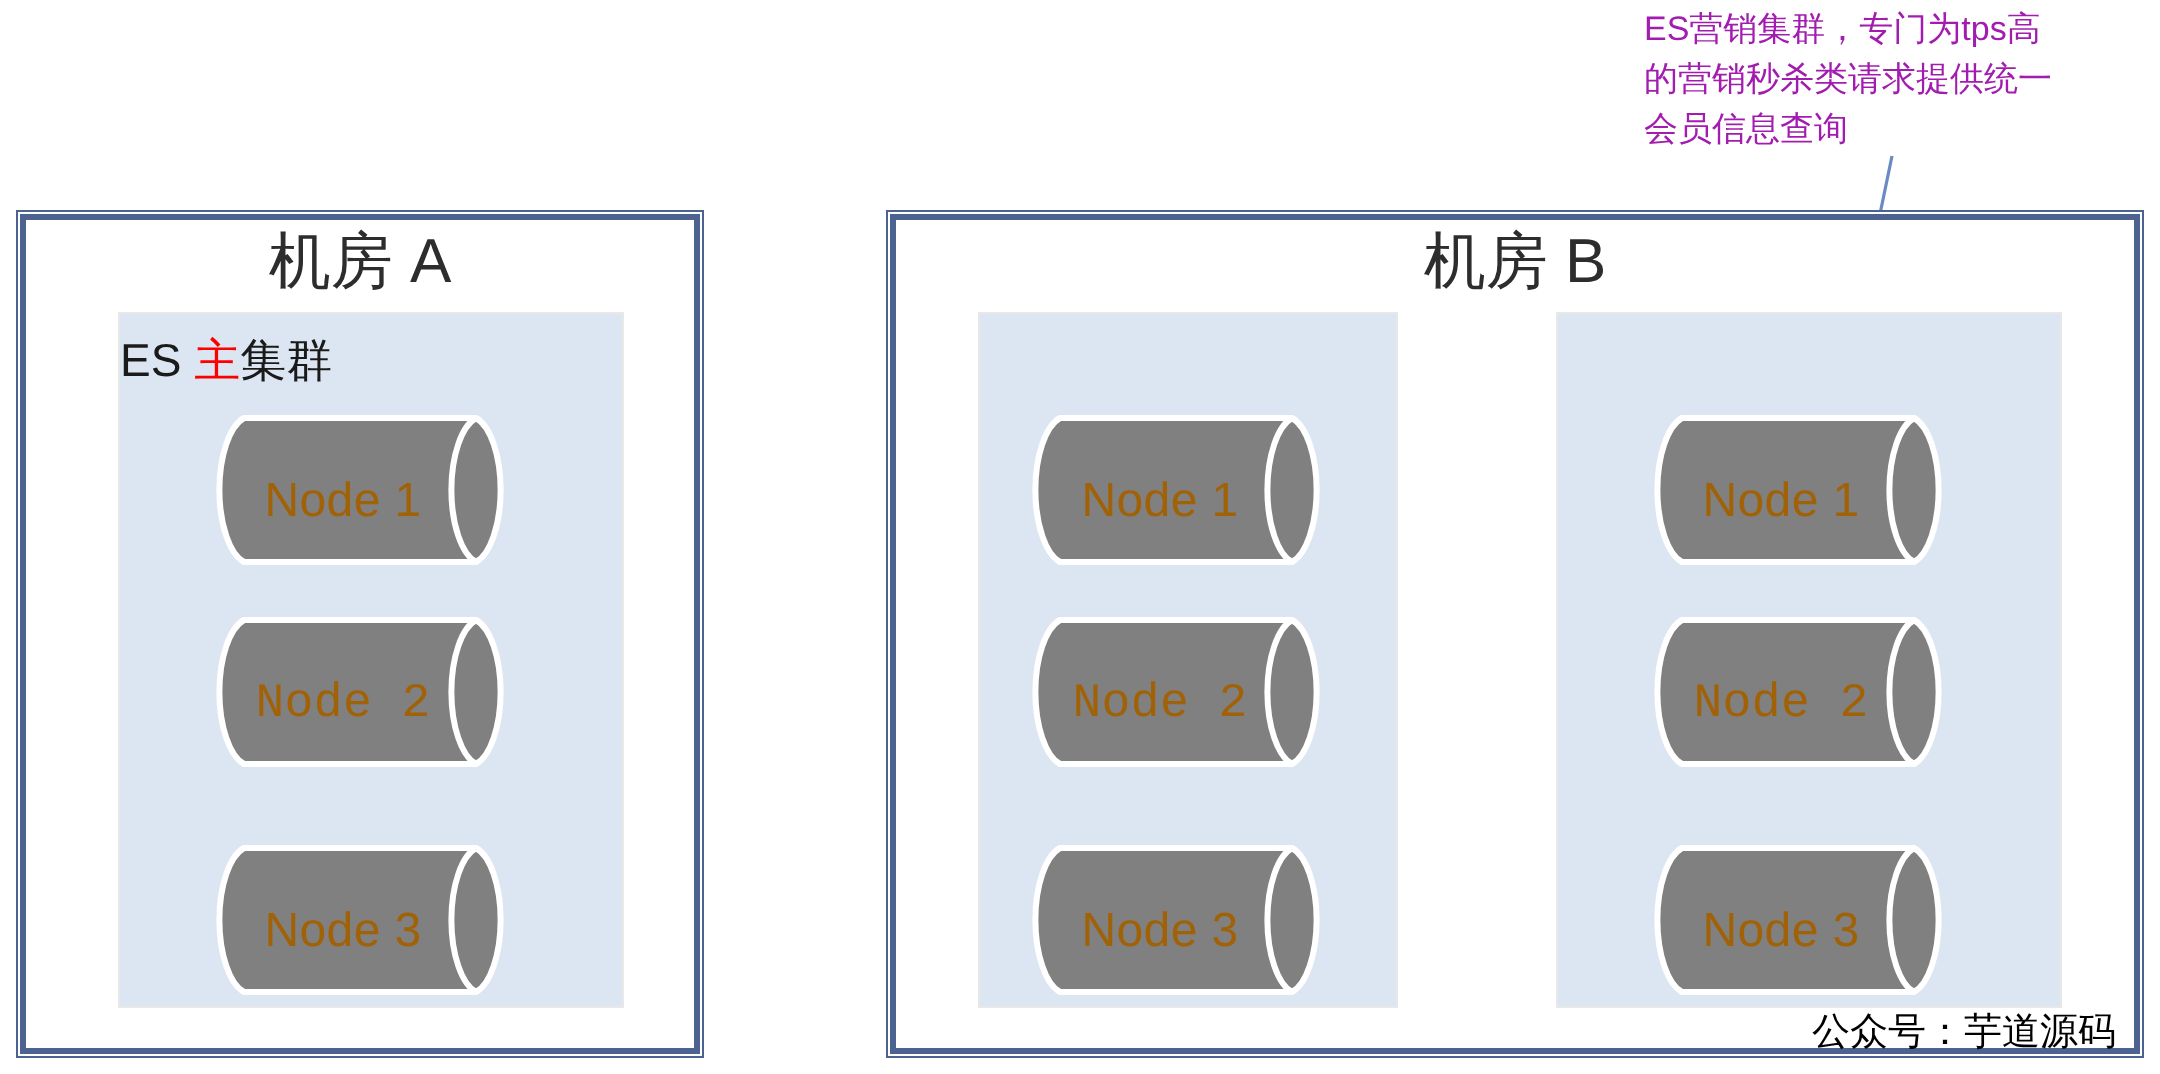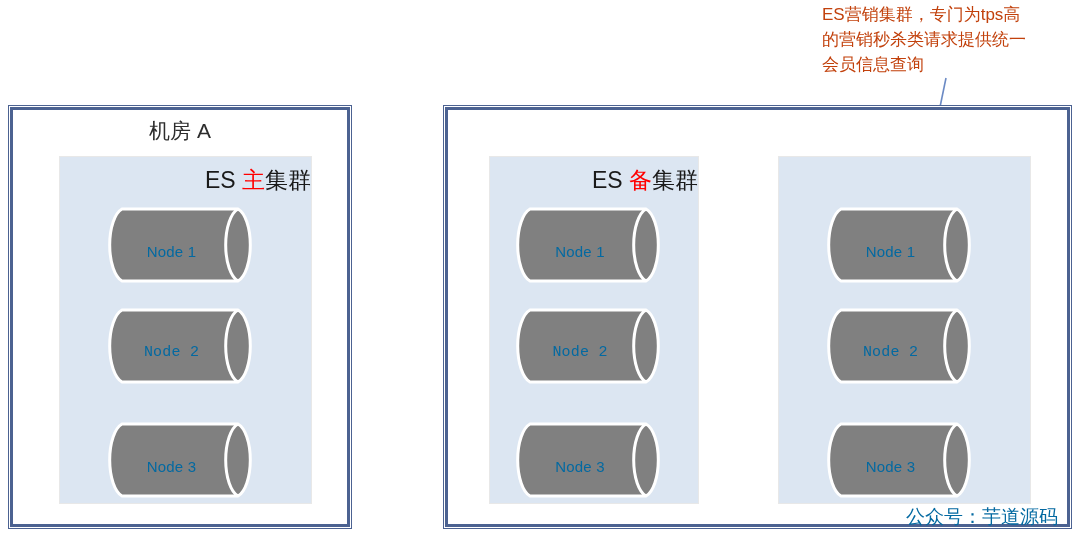--- a/index.html
+++ b/index.html
@@ -17,21 +17,21 @@
   }
 
   
   .callout {
     position: absolute;
     left: 822px;
     top: 2px;
     width: 215px;
     font-size: 17px;
     line-height: 25px;
-    color: #c2410c;
+    color: #a21caf;
     letter-spacing: 0px;
     white-space: pre-line;
   }
 
   
   .leader {
     position: absolute;
     left: 900px;
     top: 75px;
     width: 60px;
@@ -49,42 +49,42 @@
   }
   #room-a { left: 8px;   top: 105px; width: 344px; height: 424px; }
   #room-b { left: 443px; top: 105px; width: 629px; height: 424px; }
 
   .room-title {
     position: absolute;
     top: 10px;
     left: 0;
     right: 0;
     text-align: center;
-    font-size: 21px;
+    font-size: 31px;
     line-height: 30px;
     color: #2d2d2d;
   }
 
   
   .cluster {
     position: absolute;
     background: #dce6f2;
     border: 1px solid #e8e8e8;
     box-sizing: border-box;
   }
   #cluster-main      { left: 50px;  top: 50px; width: 253px; height: 348px; }
   #cluster-backup    { left: 45px;  top: 50px; width: 210px; height: 348px; }
   #cluster-marketing { left: 334px; top: 50px; width: 253px; height: 348px; }
 
   .cluster-title {
     position: absolute;
     top: 7px;
     left: 0;
     right: 0;
-    text-align: right;
+    text-align: left;
     font-size: 23px;
     line-height: 32px;
     color: #1a1a1a;
     white-space: nowrap;
   }
   .cluster-title .hl { color: #ff0000; }
 
   
   .nodes {
     position: absolute;
@@ -108,34 +108,34 @@
 
   .node-label {
     position: absolute;
     left: 0;
     top: 0;
     width: 132px;
     height: 88px;
     display: flex;
     align-items: center;
     justify-content: center;
-    font-size: 15px;
-    color: #0369a1;
+    font-size: 24px;
+    color: #a16207;
     letter-spacing: 0.2px;
     pointer-events: none;
   }
 
   
   .watermark {
     position: absolute;
     left: 906px;
     top: 505px;
     font-size: 19px;
     line-height: 24px;
-    color: #0369a1;
+    color: #000000;
     white-space: nowrap;
   }
 </style>
 </head>
 <body>
 
 <div class="callout">ES营销集群，专门为tps高的营销秒杀类请求提供统一会员信息查询</div>
 
 <svg class="leader" viewBox="0 0 60 95" xmlns="http://www.w3.org/2000/svg">
   <line x1="46" y1="3" x2="28" y2="90" stroke="#6b8ac4" stroke-width="1.6"></line>
@@ -168,25 +168,23 @@
           <path d="M 16 2 L 132 2 A 16 37 0 0 1 132 74 L 16 74 A 16 37 0 0 1 16 2 Z" fill="#808080" stroke="#ffffff" stroke-width="3"></path>
           <path d="M 132 2 A 16 37 0 0 0 132 74" fill="none" stroke="#ffffff" stroke-width="3"></path>
         </svg>
         <div class="node-label">Node 3</div>
       </div>
     </div>
   </div>
 </div>
 
 <div class="room" id="room-b">
+  <div class="room-title">机房 B</div>
 
   <div class="cluster" id="cluster-backup">
-    <div class="cluster-title">
-      <span>ES </span><span class="hl">备</span><span>集群</span>
-    </div>
     <div class="nodes">
       <div class="node node-0">
         <svg viewBox="0 0 160 76" xmlns="http://www.w3.org/2000/svg">
           <path d="M 16 2 L 132 2 A 16 37 0 0 1 132 74 L 16 74 A 16 37 0 0 1 16 2 Z" fill="#808080" stroke="#ffffff" stroke-width="3"></path>
           <path d="M 132 2 A 16 37 0 0 0 132 74" fill="none" stroke="#ffffff" stroke-width="3"></path>
         </svg>
         <div class="node-label">Node 1</div>
       </div>
       <div class="node node-1">
         <svg viewBox="0 0 160 76" xmlns="http://www.w3.org/2000/svg">

